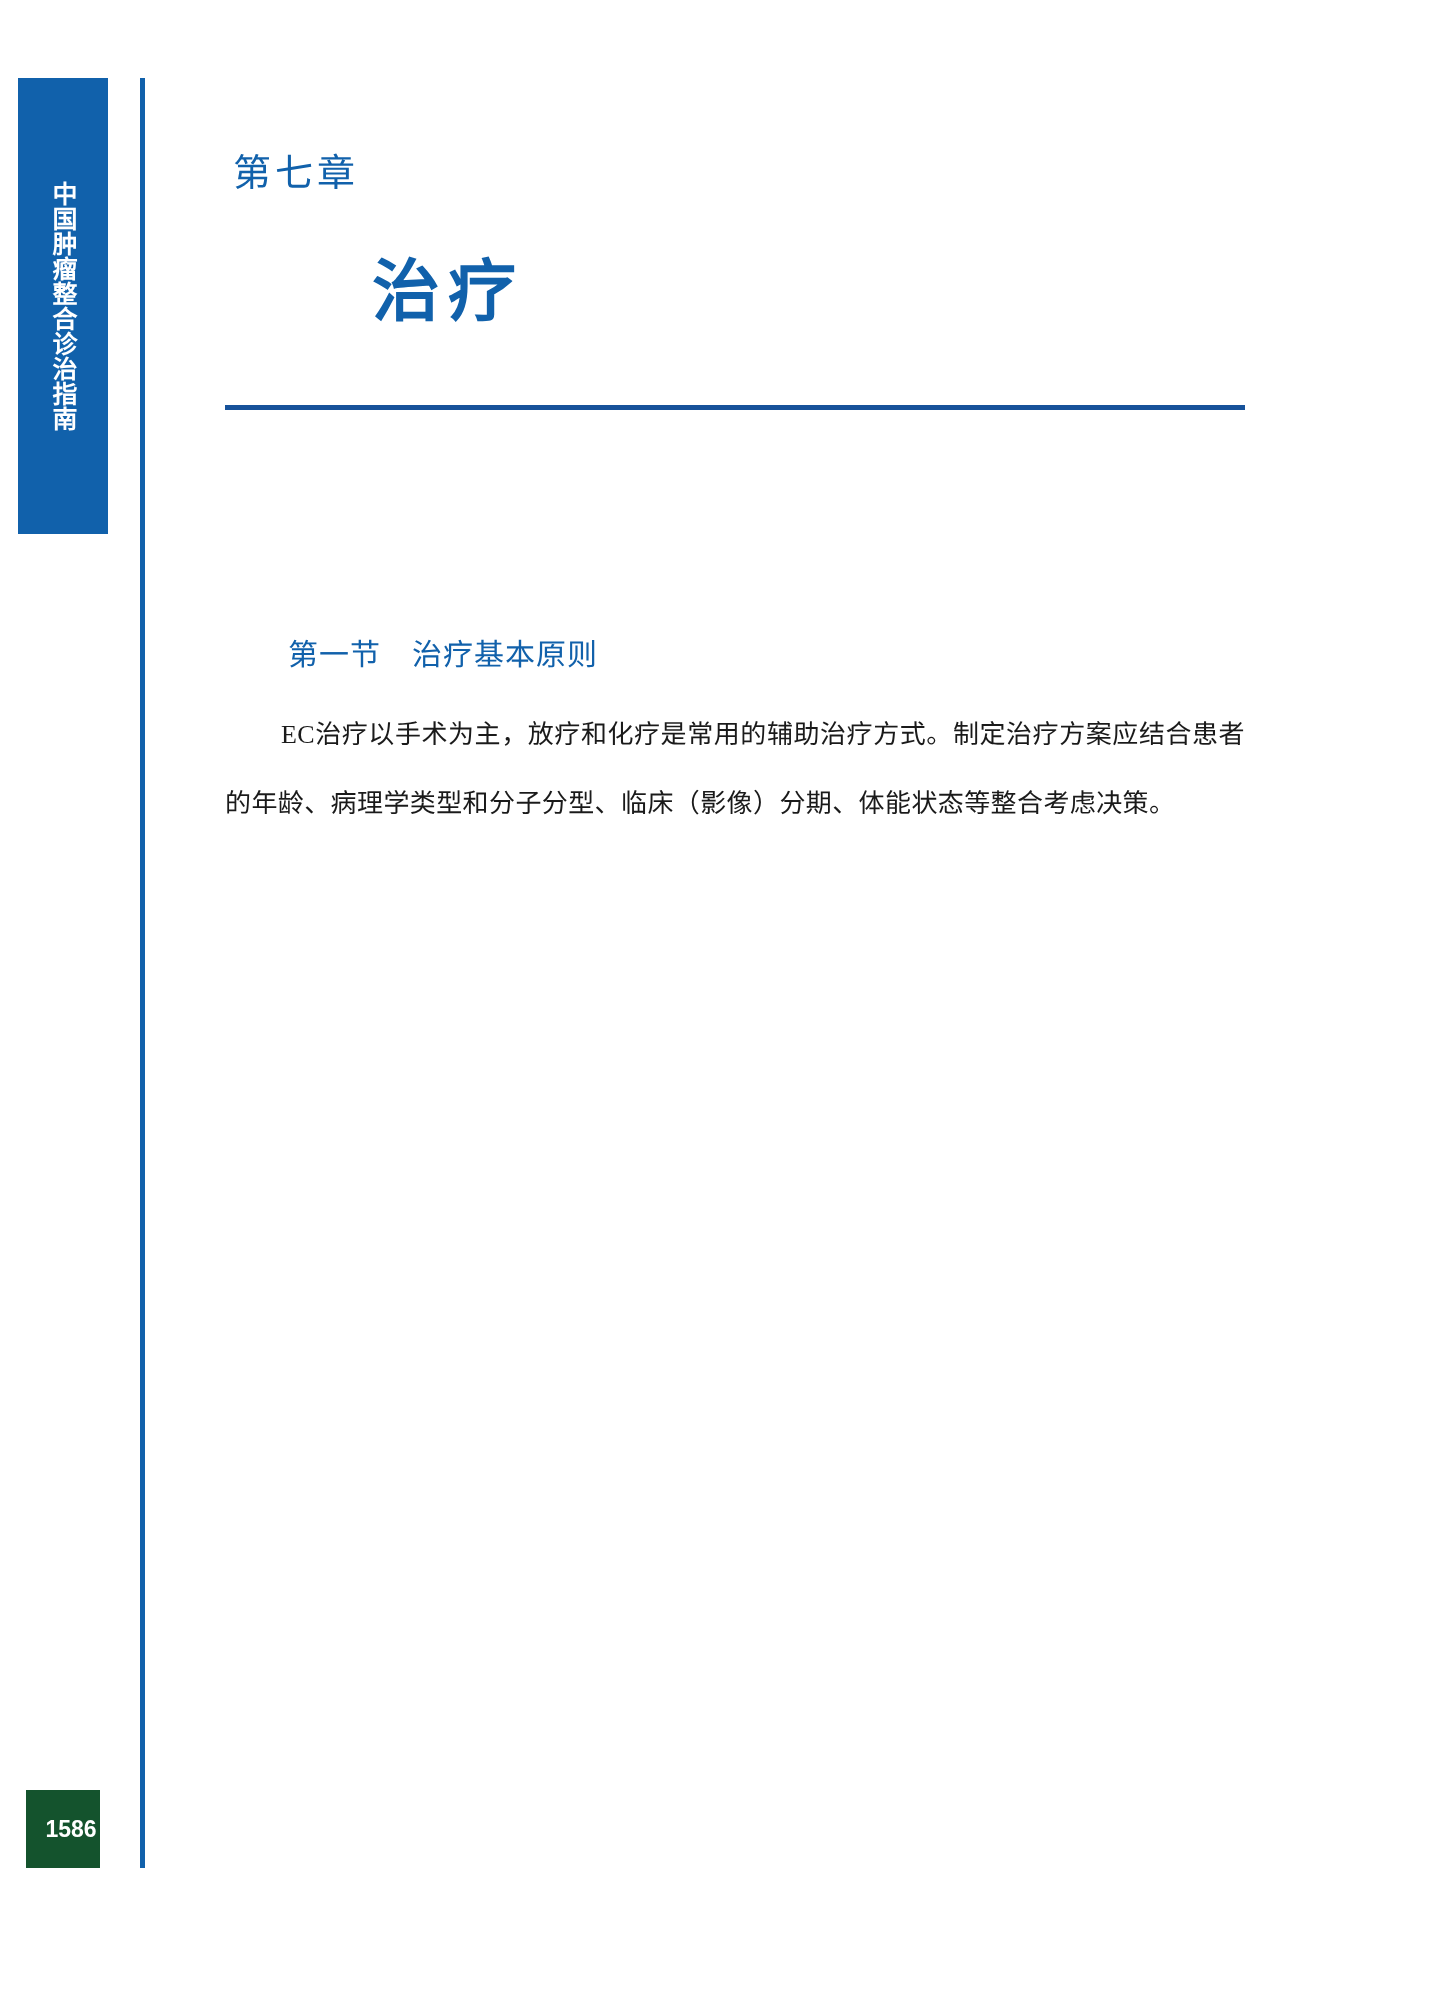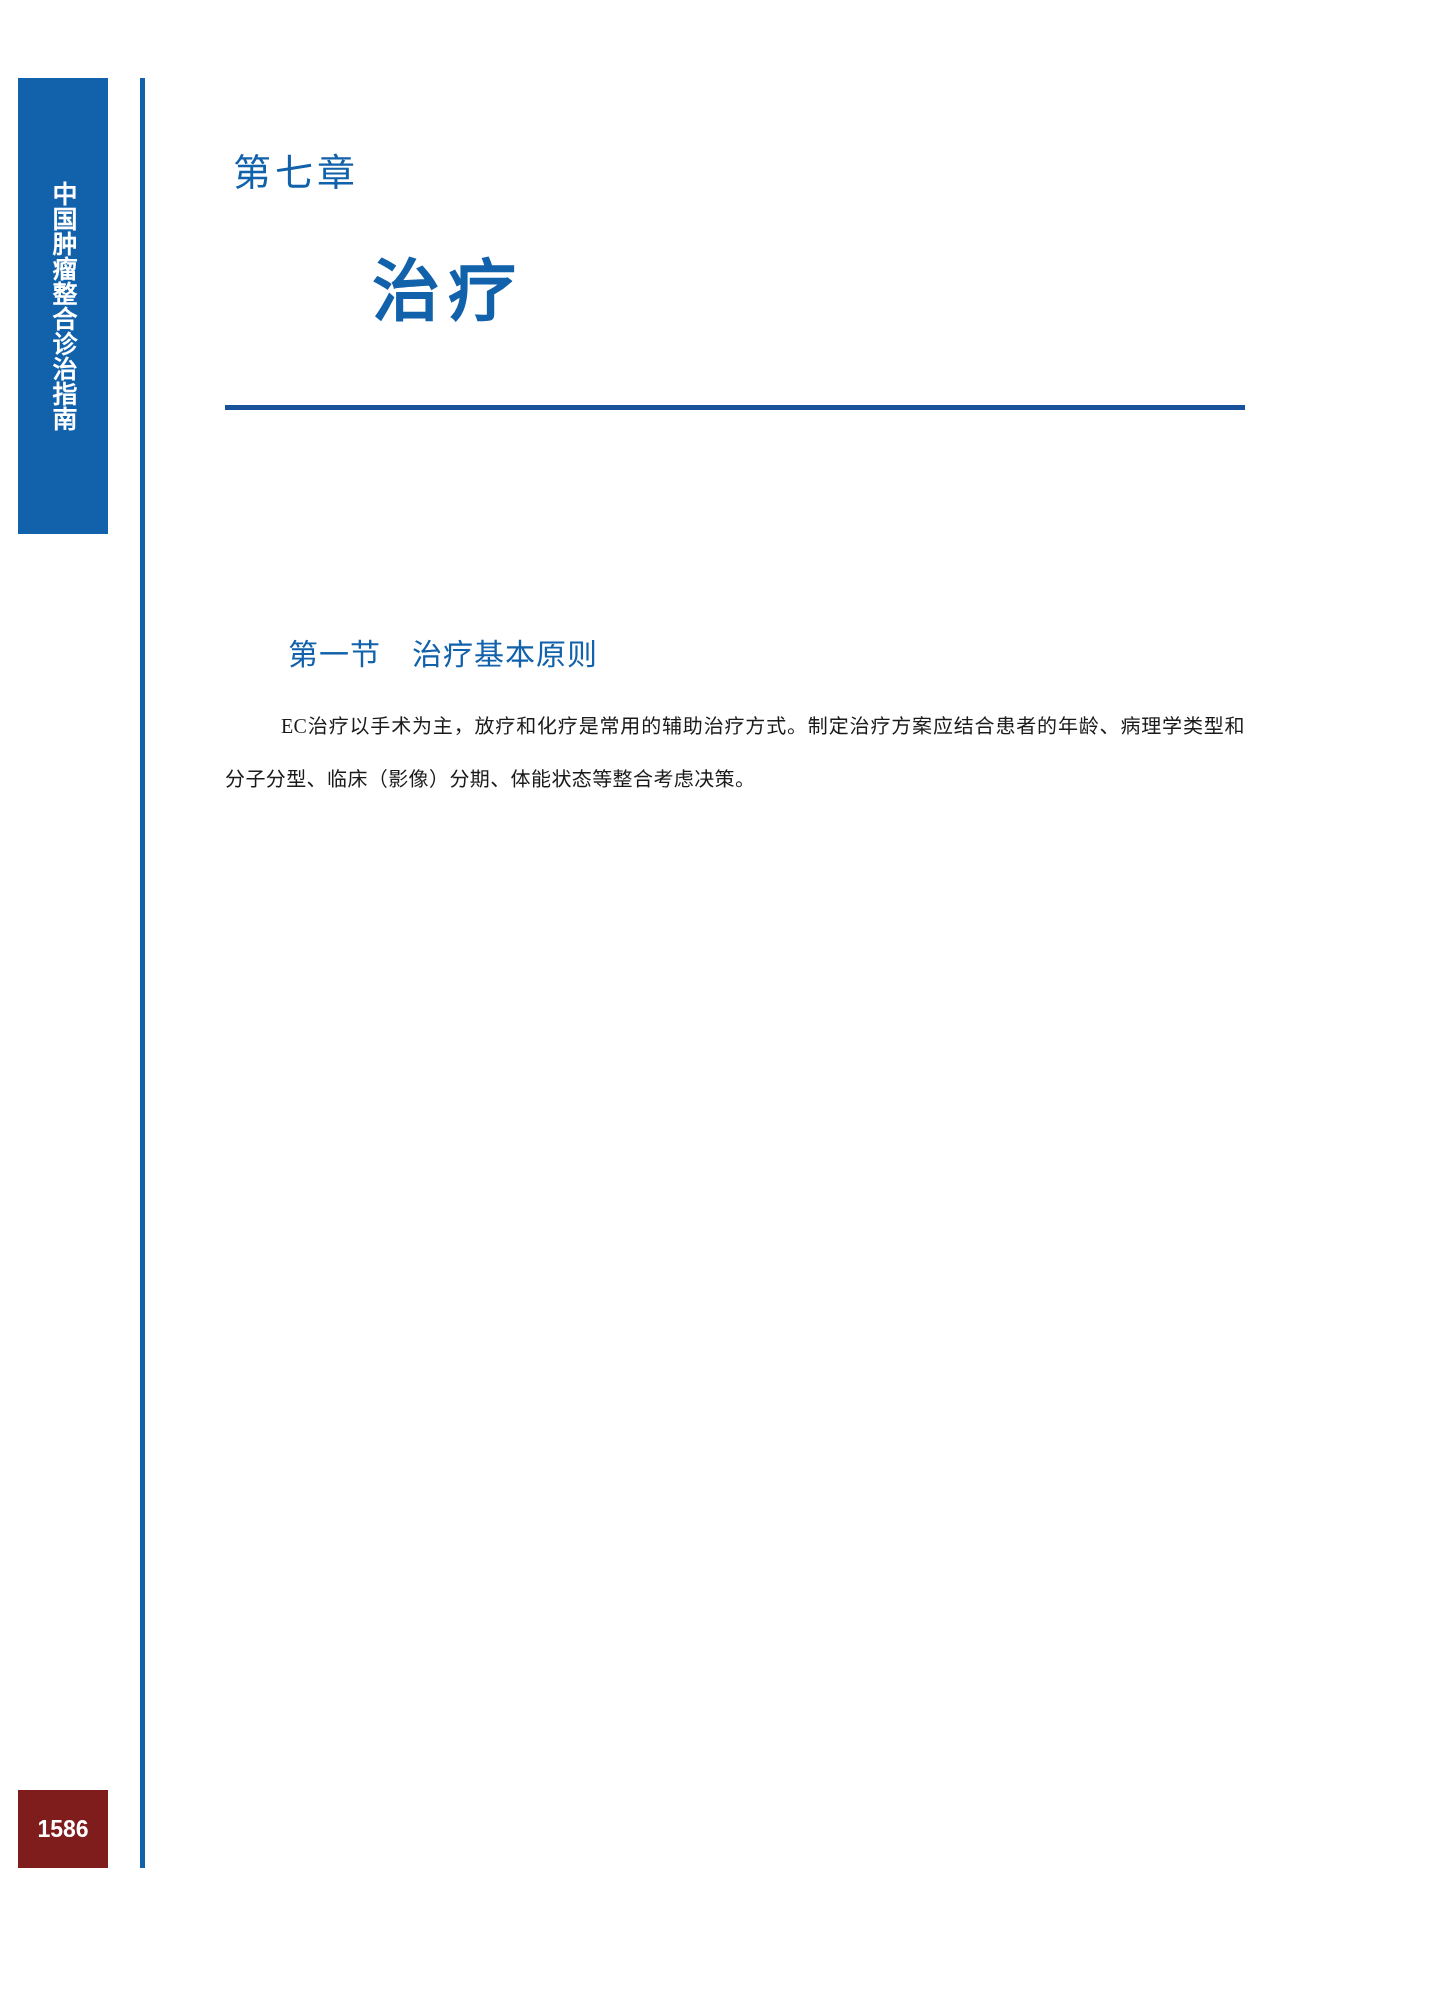--- a/index.html
+++ b/index.html
@@ -53,25 +53,25 @@
     left: 140px;
     top: 78px;
     width: 5px;
     height: 1790px;
     background: #1161ab;
   }
 
   
   .folio-box {
     position: absolute;
-    left: 18px;
+    left: 26px;
     top: 1790px;
-    width: 90px;
+    width: 74px;
     height: 78px;
-    background: #7f1d1d;
+    background: #14532d;
   }
   .folio-num {
     position: absolute;
     left: 0;
     top: 0;
     width: 90px;
     height: 78px;
     display: flex;
     align-items: center;
     justify-content: center;
@@ -127,22 +127,22 @@
   }
 
   
   .body-col {
     position: absolute;
     left: 225px;
     top: 700px;
     width: 1022px;
   }
   .para {
-    font-size: 20px;
-    line-height: 53px;
+    font-size: 26px;
+    line-height: 69px;
     color: #1a1a1a;
     text-align: justify;
     text-justify: inter-ideograph;
     text-indent: 56px;
     margin: 0 2px 1px 0;
     font-family: "Liberation Serif", "DejaVu Serif", serif;
     letter-spacing: 0.4px;
   }
 </style>
 </head>

